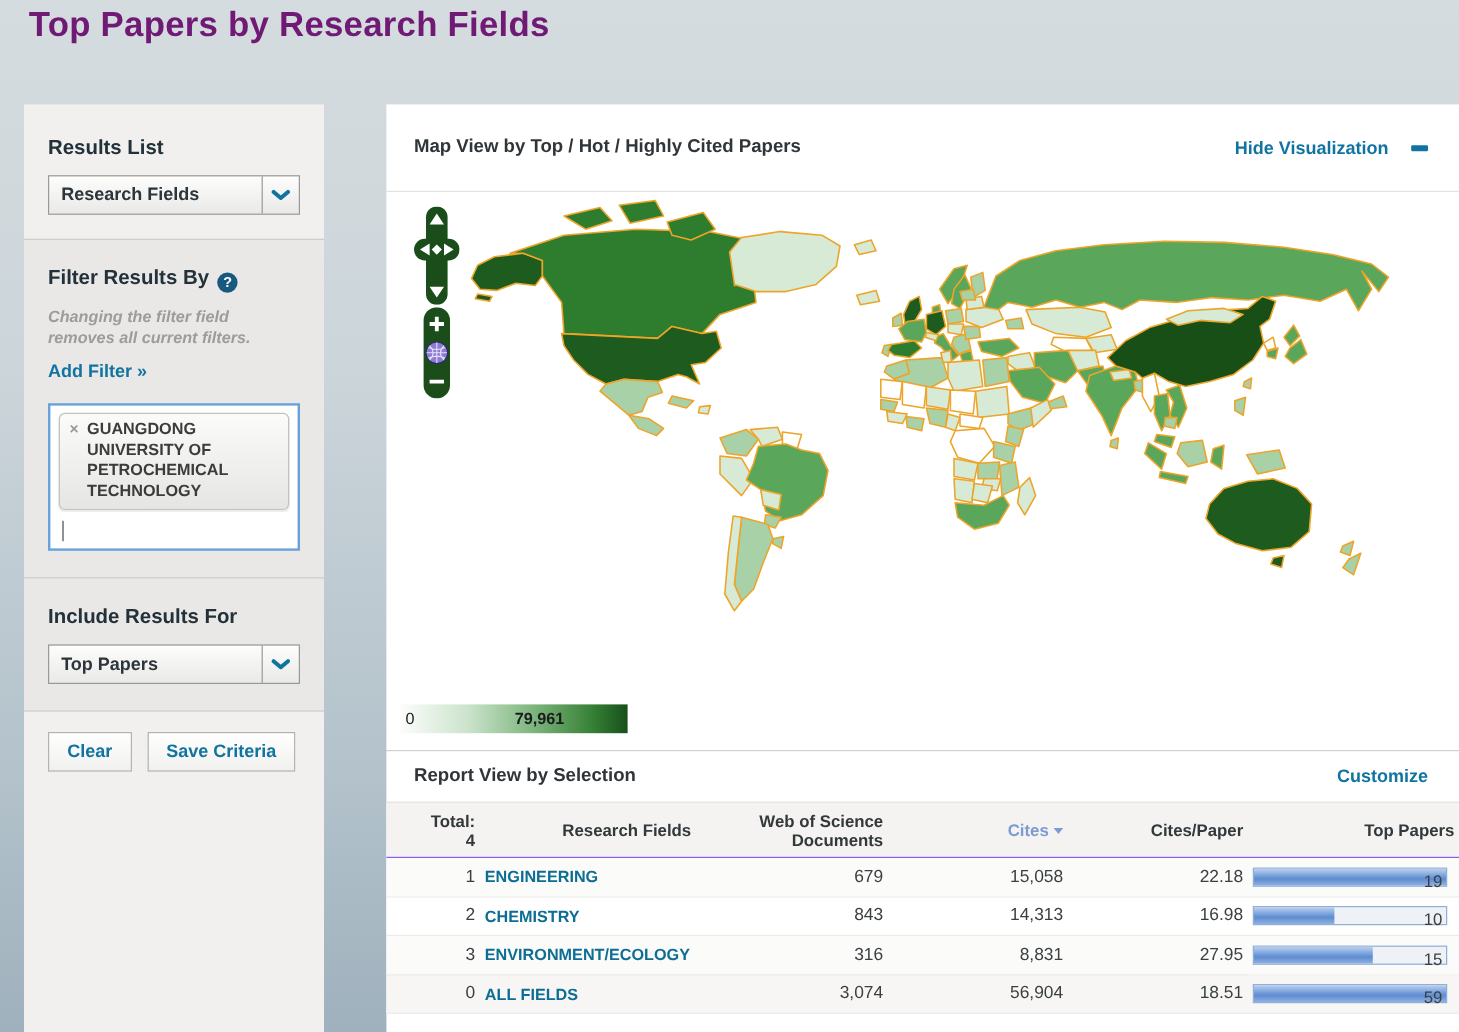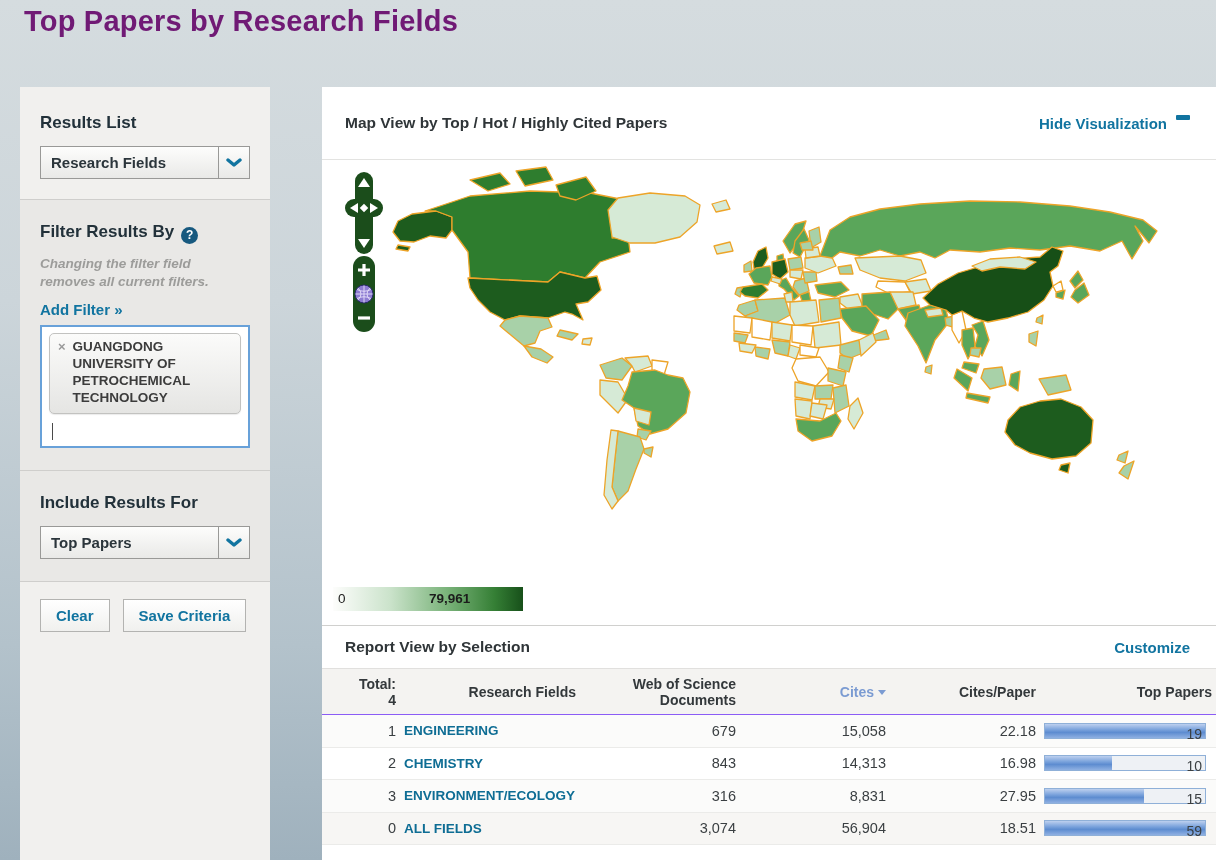--- a/index.html
+++ b/index.html
@@ -19,36 +19,36 @@
   .sec-dark  { background:#e9e8e6; }
   .side-sec + .side-sec { border-top:1px solid #cfcecc; }
   .side-h { font-size:17px; font-weight:bold; color:#22313a; }
   .sec-results { padding-top:26px; padding-bottom:20px; }
   .dropdown { margin-top:13px; height:33px; background:linear-gradient(180deg,#fdfdfc,#e9e9e7); border:1px solid #999997; display:flex; align-items:stretch; cursor:pointer; }
   .dd-label { flex:1; display:flex; align-items:center; padding:0 10px; font-size:15px; font-weight:bold; color:#2b353b; }
   .dd-btn { width:31px; border-left:1px solid #999997; display:flex; align-items:center; justify-content:center; }
   .dd-btn svg { display:block; }
   .help-badge { display:inline-flex; width:17px; height:17px; border-radius:50%; background:#17597f; color:#fff; font-size:12px; font-weight:bold; align-items:center; justify-content:center; vertical-align:-2px; margin-left:7px; cursor:pointer; }
   .filter-note { margin-top:11px; font-size:13.5px; font-weight:bold; font-style:italic; color:#9c9c9a; line-height:1.35; }
-  .add-filter { display:inline-block; margin-top:10px; margin-bottom:7px; font-size:15px; font-weight:bold; color:#1174a0; text-decoration:none; cursor:pointer; }
+  .add-filter { display:inline-block; margin-top:10px; margin-bottom:18px; font-size:15px; font-weight:bold; color:#1174a0; text-decoration:none; cursor:pointer; }
   .filter-box { background:#fff; border:2px solid #68a1d9; min-height:102px; padding:6px 7px; }
   .chip { display:flex; gap:7px; width:fit-content; background:linear-gradient(180deg,#fbfbfa,#e5e5e3); border:1px solid #c2c2c0; border-radius:5px; padding:5px 9px 7px 8px; box-shadow:0 1px 1px rgba(0,0,0,.08); cursor:default; }
   .chip-x { color:#999; font-weight:bold; font-size:13px; line-height:1.3; cursor:pointer; }
   .chip-label { font-size:13.5px; font-weight:bold; color:#3c3c3c; line-height:1.25; max-width:178px; }
   .caret { width:1px; height:17px; background:#4a4a4a; margin:9px 0 0 3px; }
   .sec-buttons { flex:1; display:flex; align-items:flex-start; gap:13px; padding-top:17px; }
   .btn { background:linear-gradient(180deg,#ffffff,#f0f0ee); border:1px solid #b3b3b1; padding:7px 15px; font-family:"Liberation Sans",sans-serif; font-size:15px; font-weight:bold; color:#1174a0; cursor:pointer; }
 
   
   .main { position:absolute; left:322px; top:87px; right:0; bottom:0; background:#fff; }
   .panel-head { display:flex; align-items:center; padding:0 26px 0 23px; }
   .map-head { height:73px; border-bottom:1px solid #e3e3e1; }
   .panel-title { font-size:15.5px; font-weight:bold; color:#2f3538; }
   .head-spacer { flex:1; }
-  .tlink { font-size:15px; font-weight:bold; color:#1174a0; text-decoration:none; cursor:pointer; display:flex; gap:9px; }
+  .tlink { font-size:15px; font-weight:bold; color:#1174a0; text-decoration:none; cursor:pointer; display:flex; align-items:center; gap:19px; }
   .minus-bar { width:14px; height:5px; background:#1174a0; border-radius:1px; }
 
   .map-area { position:relative; height:465px; }
   .world-svg { position:absolute; left:10px; top:0; width:884px; height:418px; }
   .world-svg path, .world-svg ellipse { stroke:#eda428; stroke-width:1.3; stroke-linejoin:round; cursor:pointer; }
 
   .pan-ctl { position:absolute; left:23px; top:12px; cursor:pointer; }
   .zoom-ctl { position:absolute; left:30px; top:96px; cursor:pointer; }
 
   .legend { position:absolute; left:11px; top:427px; width:190px; height:24px;

